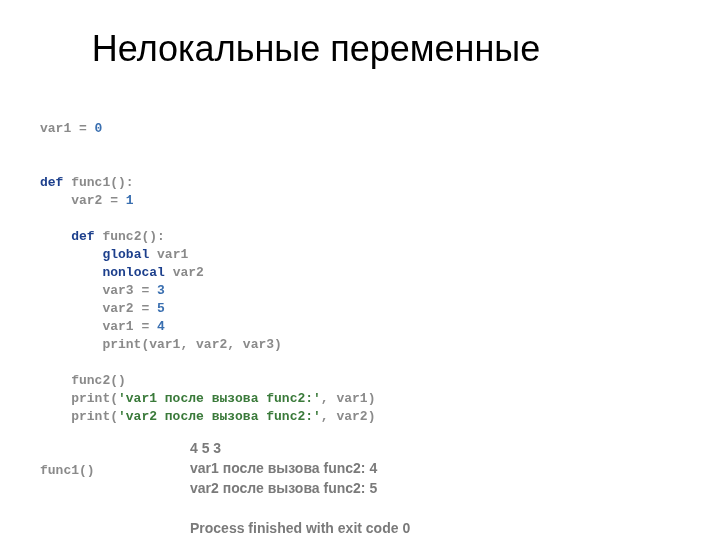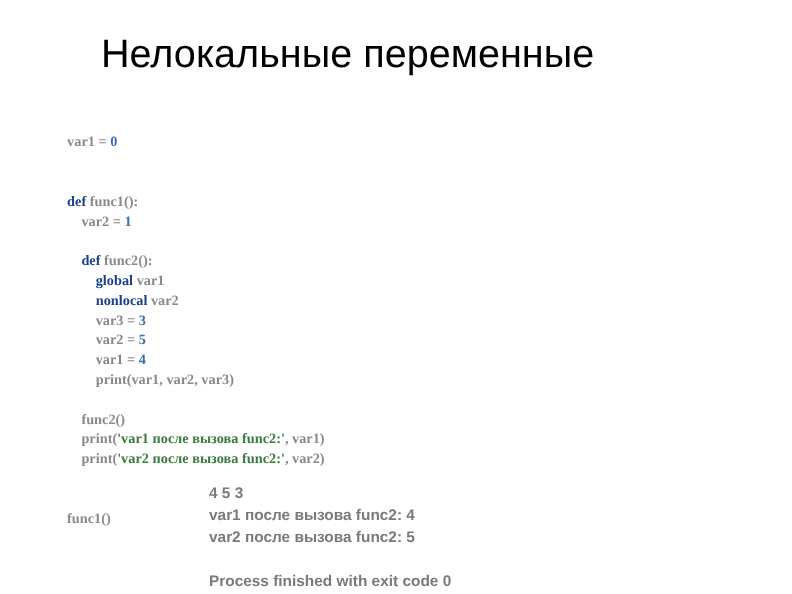--- a/index.html
+++ b/index.html
@@ -23,27 +23,26 @@
     width: 632px;
     text-align: center;
     font-size: 36px;
     color: #000000;
     font-weight: 400;
   }
   .code {
     position: absolute;
     top: 120px;
     left: 40px;
-    font-family: Liberation Serif, serif;
+    font-family: Liberation Mono, monospace;
     font-size: 13px;
     line-height: 18px;
     color: #8a8a8a;
     white-space: pre;
     font-weight: bold;
-    margin-left: 21px;
   }
   .output {
     position: absolute;
     top: 438px;
     left: 190px;
     font-family: Liberation Sans, sans-serif;
     font-size: 14px;
     line-height: 20px;
     color: #7a7a7a;
     white-space: pre;

